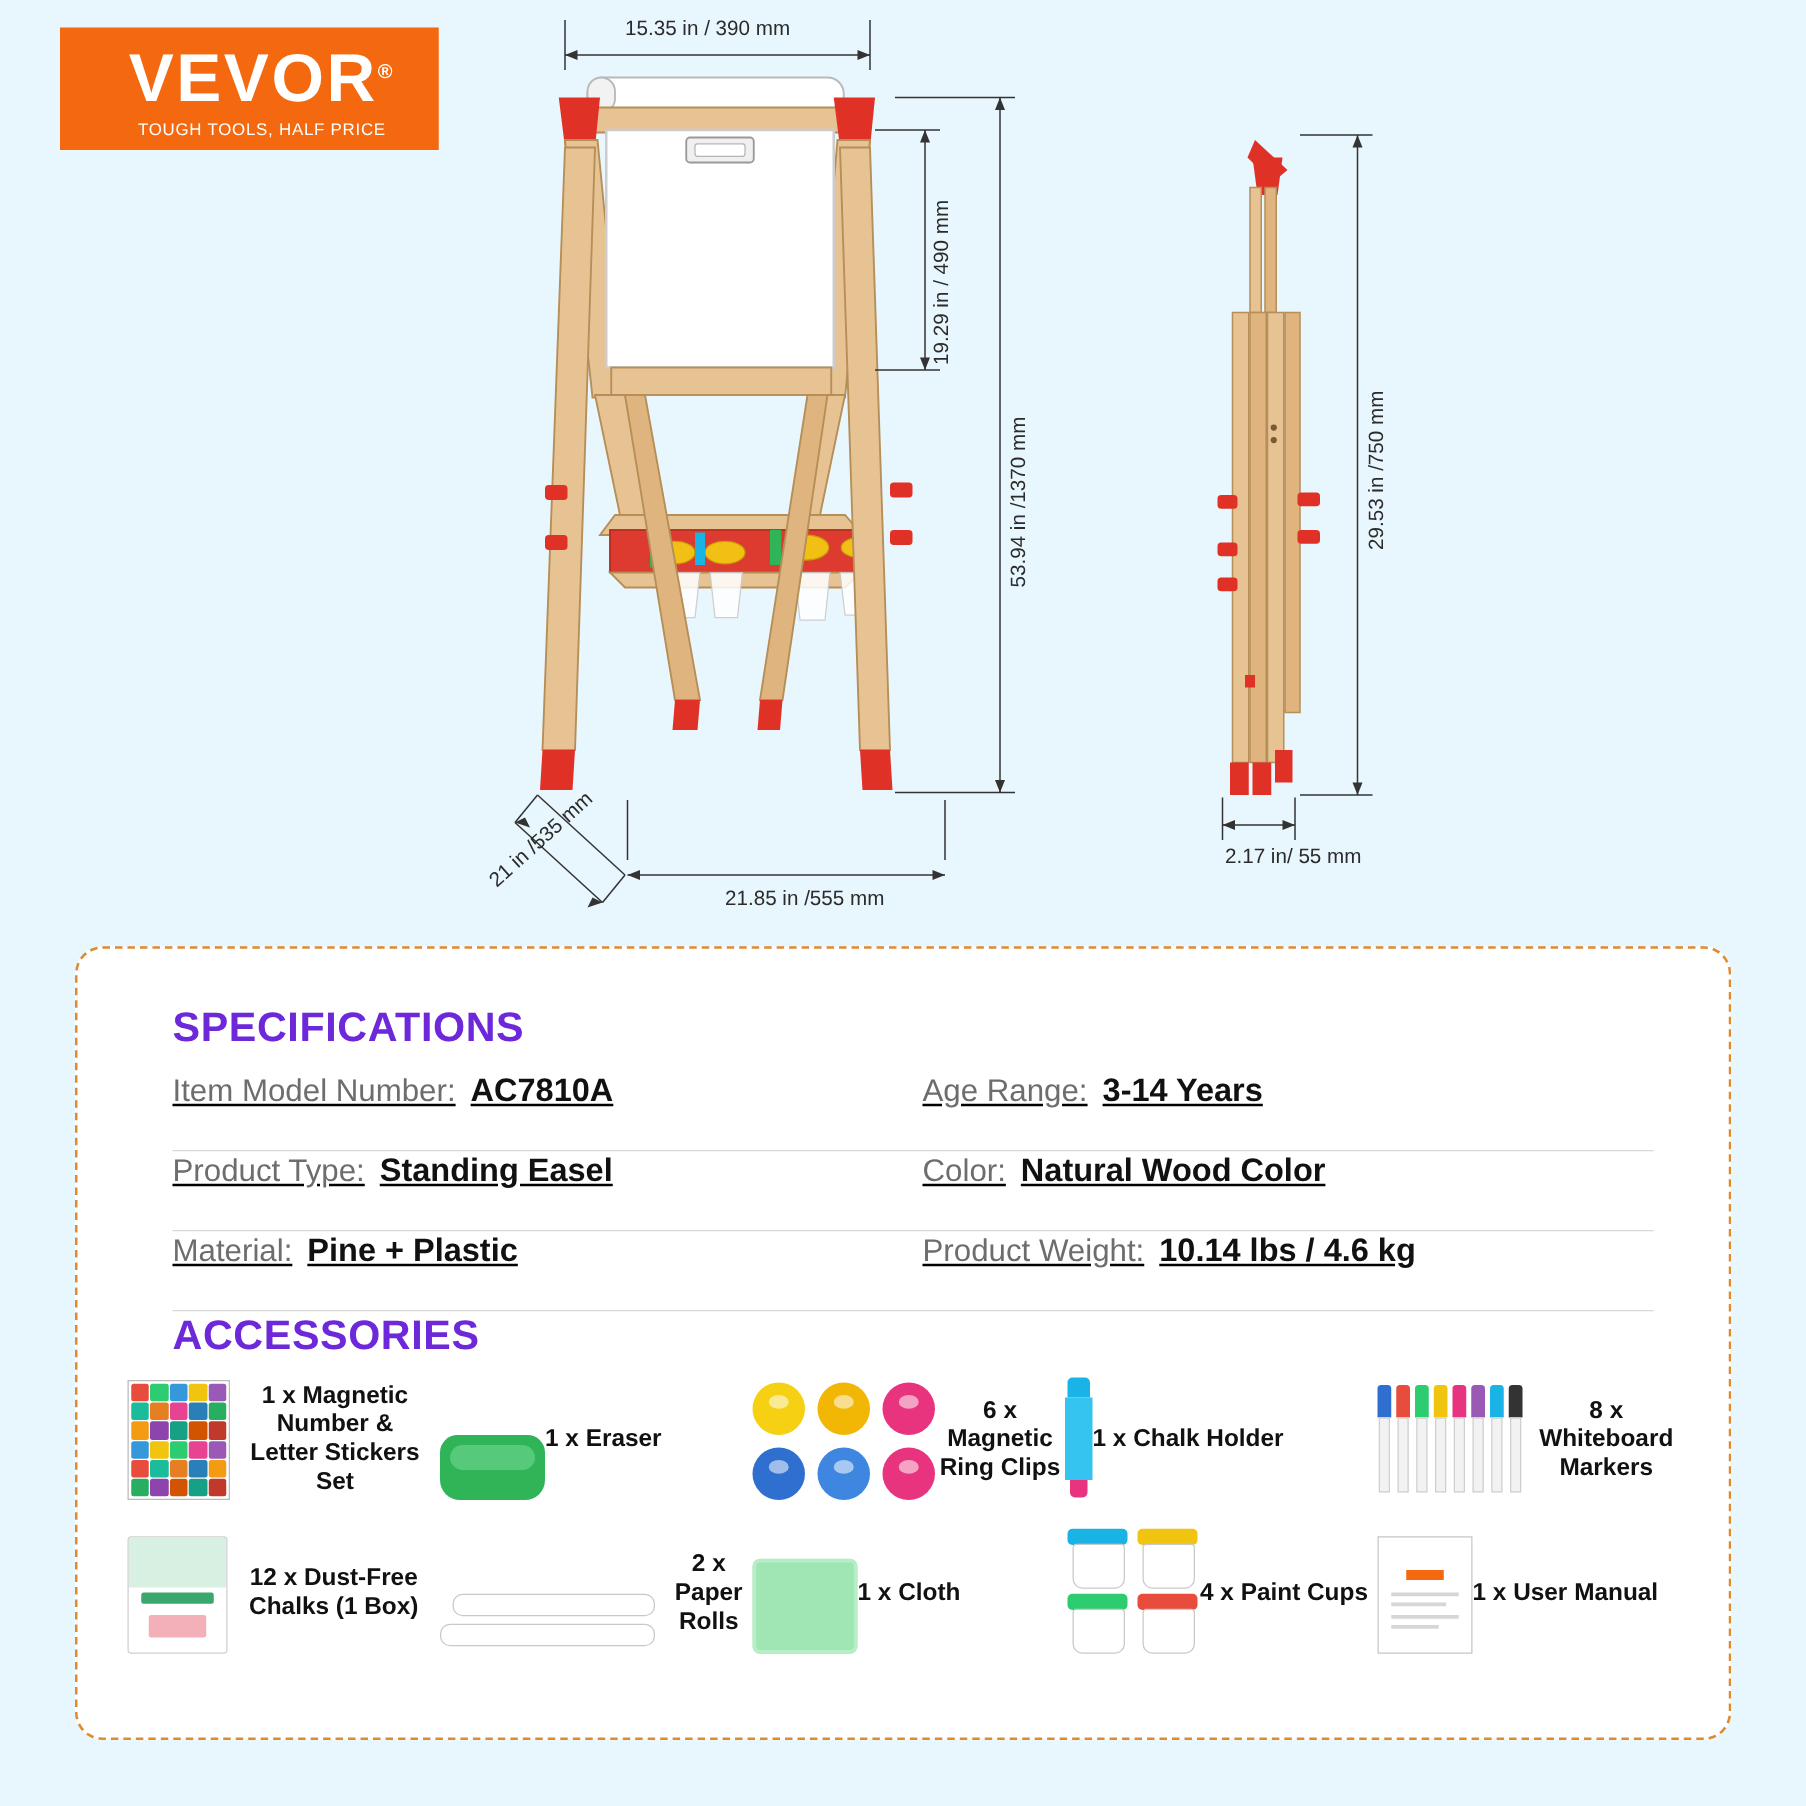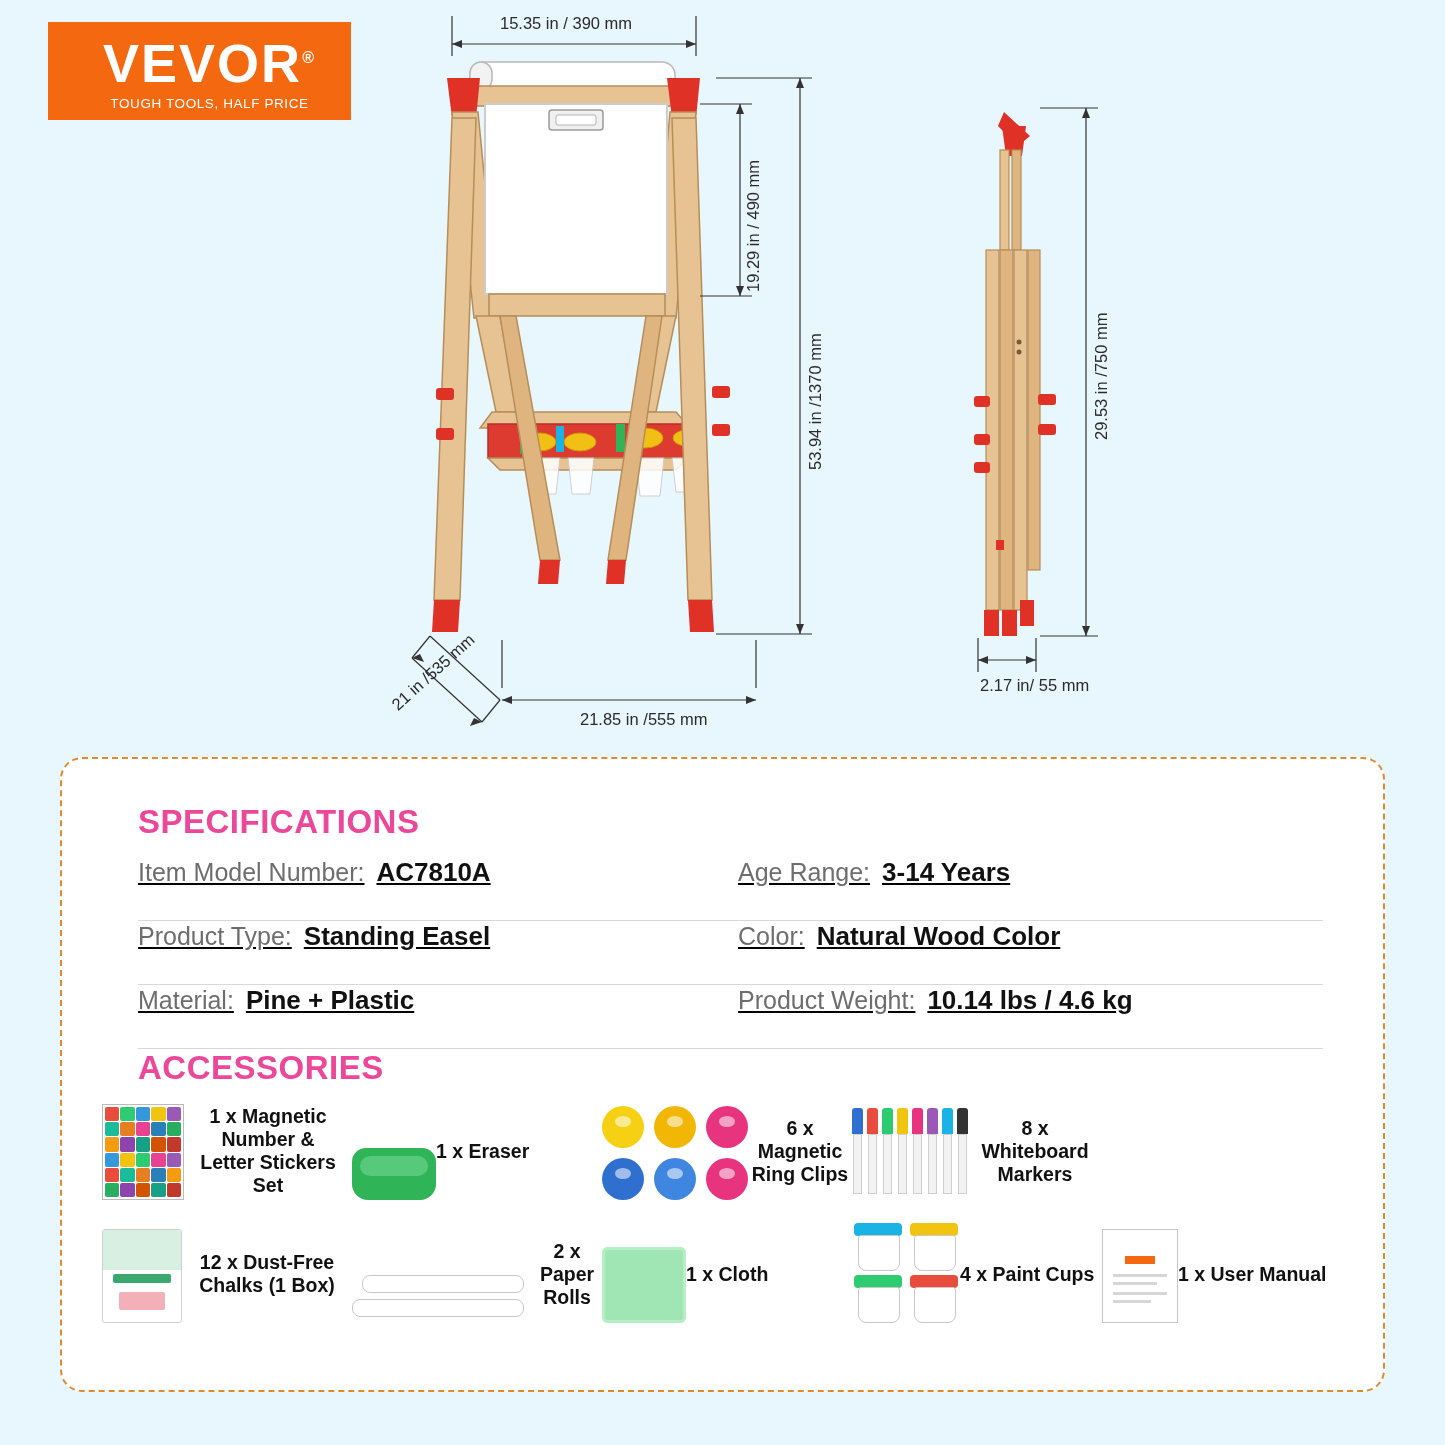--- a/index.html
+++ b/index.html
@@ -28,21 +28,21 @@
 
   svg.lines{position:absolute;left:0;top:0;width:1445px;height:745px;}
 
   
   .card{
     position:absolute;left:60px;top:757px;width:1325px;height:635px;
     background:#ffffff;border:2px dashed #e08a2e;border-radius:22px;
     box-sizing:border-box;
   }
   .sec-title{
-    color:#ec4899;font-weight:bold;font-size:33px;letter-spacing:0.5px;
+    color:#6d28d9;font-weight:bold;font-size:33px;letter-spacing:0.5px;
     font-family:"Liberation Sans", sans-serif;
   }
   #spec-title{position:absolute;left:76px;top:44px;}
   .spec-table{position:absolute;left:76px;top:98px;width:1185px;}
   .spec-row{display:flex;border-bottom:1px solid #d8d8d8;height:63px;align-items:flex-start;text-decoration:underline;}
   .spec-row:last-child{border-bottom:1px solid #d8d8d8;}
   .spec-cell{display:flex;align-items:baseline;}
   .spec-cell.left{width:600px;}
   .spec-cell.right{width:585px;}
   .spec-label{color:#6d6d6d;font-size:25px;margin-right:12px;}
@@ -338,20 +338,30 @@
             <div class="ring" style="background:#f2b705"></div>
             <div class="ring" style="background:#e8347f"></div>
             <div class="ring" style="background:#2f6fd0"></div>
             <div class="ring" style="background:#3f86e0"></div>
             <div class="ring" style="background:#e8347f"></div>
           </div>
         </div>
         <div class="acc-label">6 x Magnetic Ring Clips</div>
       </div>
 
+      <div class="acc-item">
+        <div class="acc-art">
+          <div class="chalkholder">
+              <div class="cap"></div>
+              <div class="body"></div>
+              <div class="tip"></div>
+            </div>
+        </div>
+        <div class="acc-label">1 x Chalk Holder</div>
+      </div>
 
       <div class="acc-item">
         <div class="acc-art">
           <div class="markers">
             <div class="marker">
                 <div class="mc" style="background:#2f6fd0"></div>
                 <div class="mb"></div>
               </div>
             <div class="marker">
                 <div class="mc" style="background:#e74c3c"></div>

